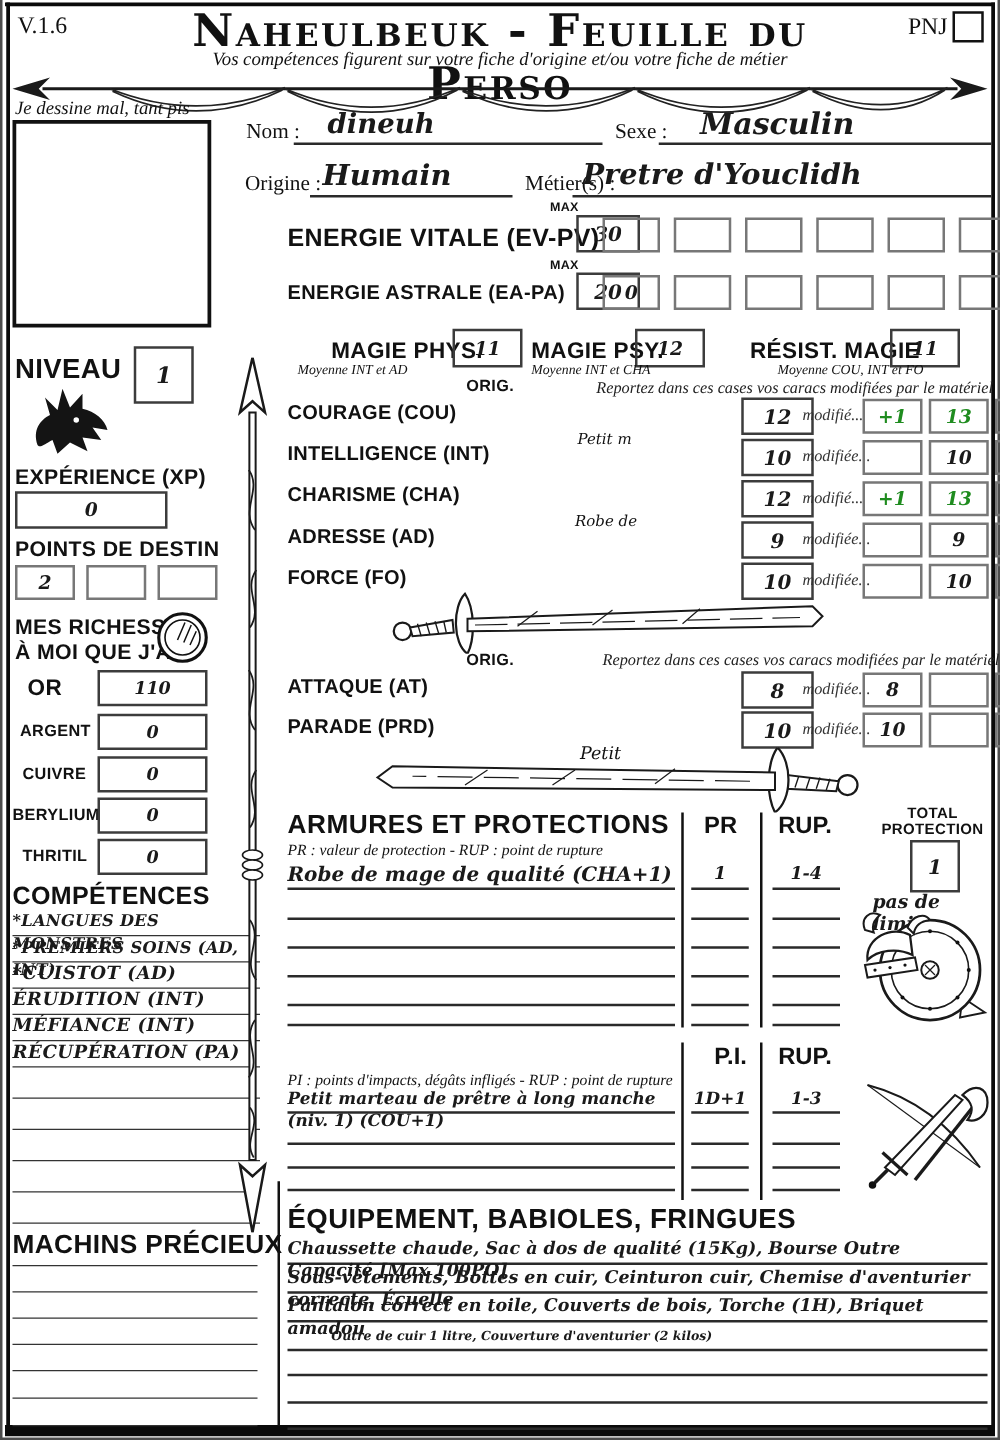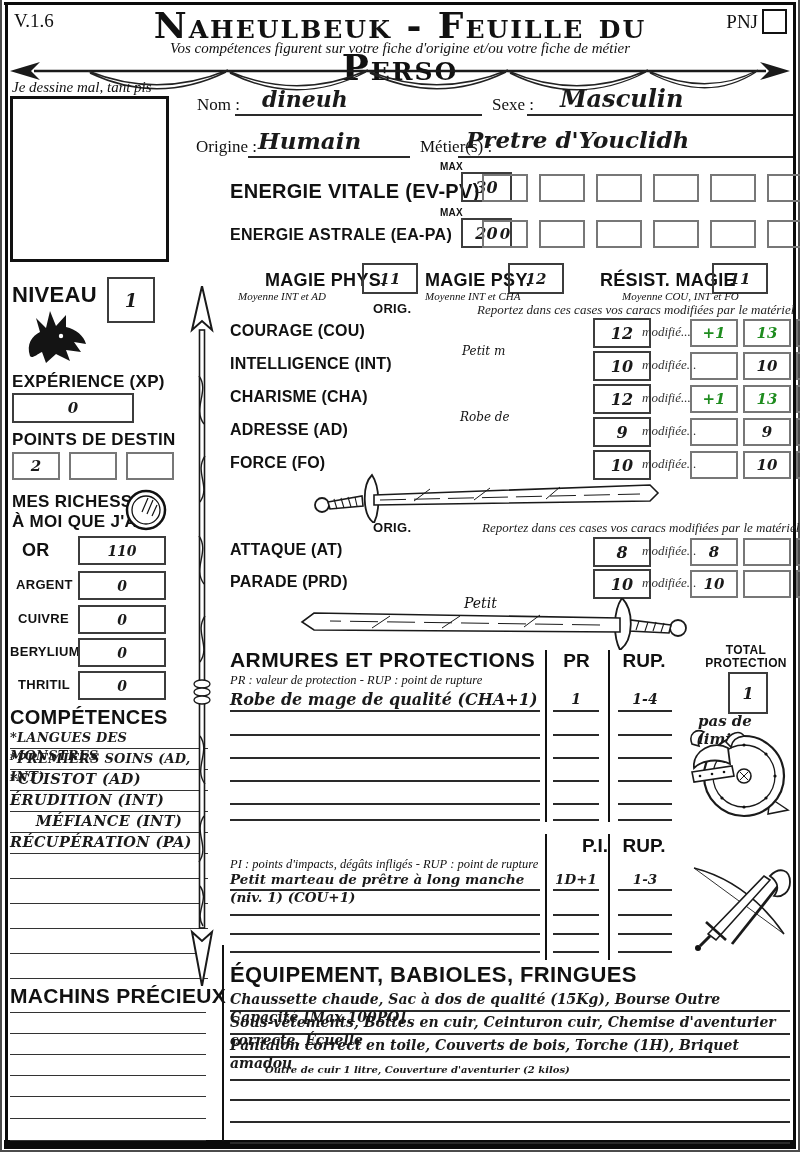--- a/index.html
+++ b/index.html
@@ -131,21 +131,21 @@
 <div class="abs heavy" style="left:18px;top:677px;font-size:13px;">THRITIL</div>
 <div class="abs" style="left:78px;top:671px;width:84px;height:25px;border:2px solid #3c3c3c;display:flex;align-items:center;justify-content:center;">
       <span class="hw" style="font-size:14px;">0</span>
     </div>
 
 <div class="abs heavy" style="left:10px;top:706px;font-size:20px;">COMPÉTENCES</div>
 <div class="abs uline thin" style="left:10px;top:728px;width:198px;height:20px;"><span class="hw" style="font-size:13px;letter-spacing:.2px;">*LANGUES DES MONSTRES</span></div>
 <div class="abs uline thin" style="left:10px;top:749px;width:198px;height:20px;"><span class="hw" style="font-size:13px;letter-spacing:.2px;">*PREMIERS SOINS (AD, INT)</span></div>
 <div class="abs uline thin" style="left:10px;top:770px;width:198px;height:20px;"><span class="hw" style="font-size:14.5px;letter-spacing:.4px;">*CUISTOT (AD)</span></div>
 <div class="abs uline thin" style="left:10px;top:791px;width:198px;height:20px;"><span class="hw" style="font-size:14.5px;letter-spacing:.4px;">ÉRUDITION (INT)</span></div>
-<div class="abs uline thin" style="left:10px;top:812px;width:198px;height:20px;text-align:center;"><span class="hw" style="font-size:14.5px;letter-spacing:.4px;">MÉFIANCE (INT)</span></div>
+<div class="abs uline thin" style="left:10px;top:812px;width:198px;height:20px;"><span class="hw" style="font-size:14.5px;letter-spacing:.4px;">MÉFIANCE (INT)</span></div>
 <div class="abs uline thin" style="left:10px;top:833px;width:198px;height:20px;"><span class="hw" style="font-size:14.5px;letter-spacing:.4px;">RÉCUPÉRATION (PA)</span></div>
 <div class="abs uline thin" style="left:10px;top:856px;width:198px;height:22px;"></div>
 <div class="abs uline thin" style="left:10px;top:881px;width:198px;height:22px;"></div>
 <div class="abs uline thin" style="left:10px;top:906px;width:198px;height:22px;"></div>
 <div class="abs uline thin" style="left:10px;top:931px;width:198px;height:22px;"></div>
 <div class="abs uline thin" style="left:10px;top:956px;width:198px;height:22px;"></div>
 
 <div class="abs heavy" style="left:10px;top:984px;font-size:21px;">MACHINS PRÉCIEUX</div>
 <div class="abs uline thin" style="left:10px;top:992px;width:196px;height:20px;"></div>
 <div class="abs uline thin" style="left:10px;top:1013px;width:196px;height:20px;"></div>
@@ -466,21 +466,21 @@
   <path d="M6,16 C2,6 10,0 18,4 C13,8 11,12 13,18 Z" fill="#fff" stroke="#1a1a1a" stroke-width="1.6"></path>
   <path d="M40,14 C44,4 54,2 58,8 C50,9 46,13 45,19 Z" fill="#fff" stroke="#1a1a1a" stroke-width="1.6"></path>
   <path d="M8,40 C6,22 28,12 42,20 L44,36 C32,30 16,32 8,40 Z" fill="#fff" stroke="#1a1a1a" stroke-width="1.8"></path>
   <path d="M6,44 L46,38 L48,48 L8,54 Z" fill="#fff" stroke="#1a1a1a" stroke-width="1.6"></path>
   <circle cx="14" cy="48" r="1.3" fill="#111"></circle>
       <circle cx="26" cy="46" r="1.3" fill="#111"></circle>
       <circle cx="38" cy="44" r="1.3" fill="#111"></circle>
 </svg>
 
 <div class="abs ital" style="left:230px;top:857px;font-size:12.5px;">PI : points d'impacts, dégâts infligés - RUP : point de rupture</div>
-<div class="abs colhdr" style="left:545px;top:835px;width:63px;text-align:right;">P.I.</div>
+<div class="abs colhdr" style="left:545px;top:835px;width:79px;text-align:center;">P.I.</div>
 <div class="abs colhdr" style="left:608px;top:835px;width:72px;text-align:center;">RUP.</div>
 <div class="vdiv" style="left:545px;top:834px;height:126px;"></div>
 <div class="vdiv" style="left:608px;top:834px;height:126px;"></div>
 
 <div class="abs uline" style="left:230px;top:870px;width:310px;height:19px;"><span class="hw" style="font-size:13.5px;">Petit marteau de prêtre à long manche (niv. 1) (COU+1)</span></div>
 <div class="abs uline" style="left:553px;top:870px;width:46px;height:19px;text-align:center;"><span class="hw" style="font-size:13.5px;">1D+1</span></div>
 <div class="abs uline" style="left:618px;top:870px;width:54px;height:19px;text-align:center;"><span class="hw" style="font-size:13.5px;">1-3</span></div>
 <div class="abs uline" style="left:230px;top:893px;width:310px;height:21px;"></div>
 <div class="abs uline" style="left:553px;top:893px;width:46px;height:21px;"></div>
 <div class="abs uline" style="left:618px;top:893px;width:54px;height:21px;"></div>

